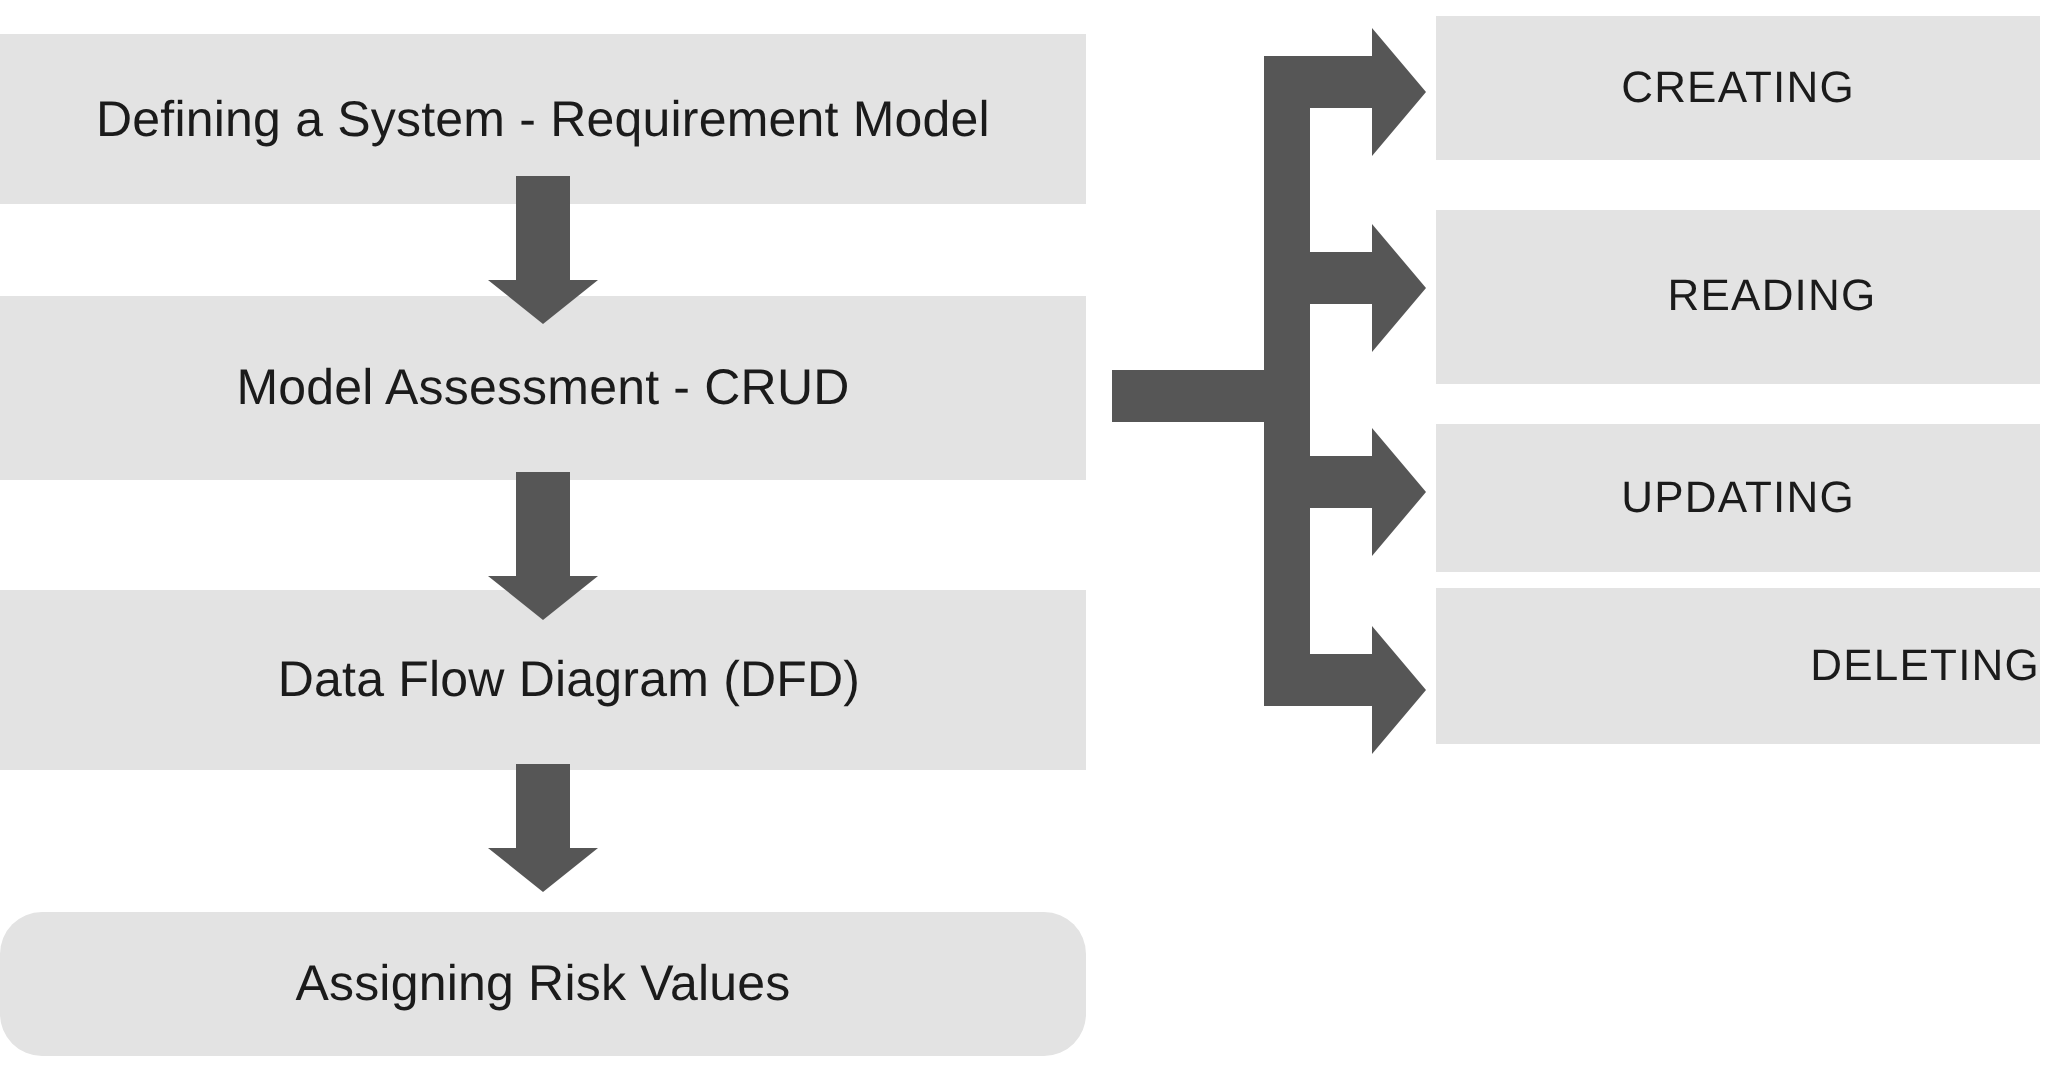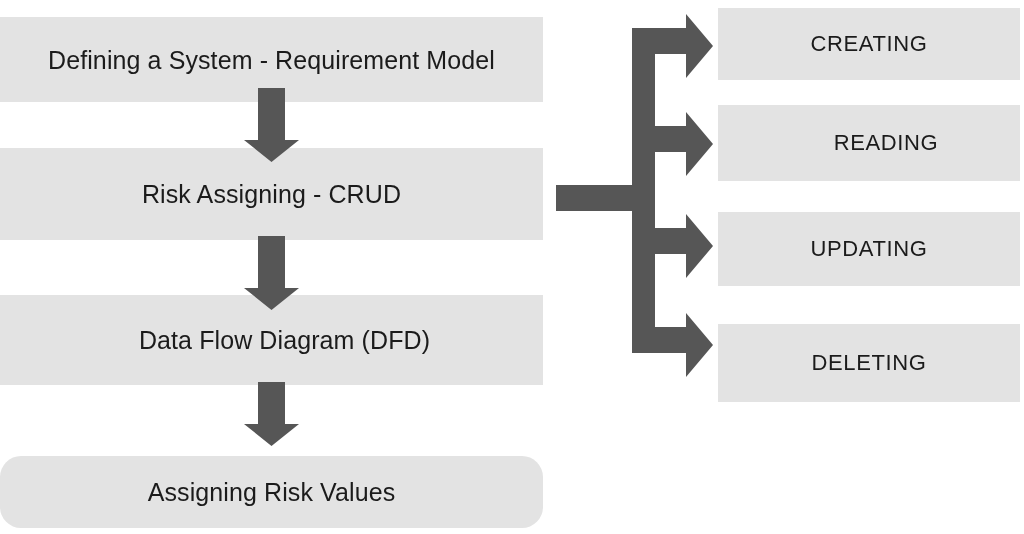--- a/index.html
+++ b/index.html
@@ -54,23 +54,23 @@
   .crud-box {
     left: 718px;
     width: 302px;
   }
   .crud-box .box-label {
     font-size: 22px;
     font-weight: 400;
     letter-spacing: 0.6px;
   }
   #crud-box-0 { top: 8px;   height: 72px; }
-  #crud-box-1 { top: 105px; height: 76px; padding-left: 34px; }
+  #crud-box-1 { top: 105px; height: 87px; padding-left: 34px; }
   #crud-box-2 { top: 212px; height: 74px; }
-  #crud-box-3 { top: 324px; height: 78px; }
+  #crud-box-3 { top: 294px; height: 78px; justify-content: flex-end; }
 
   
   .arrow-svg {
     position: absolute;
     left: 0;
     top: 0;
     width: 1024px;
     height: 534px;
     pointer-events: none;
   }
@@ -81,21 +81,21 @@
 </head>
 <body>
 
 <div id="canvas">
 
   <div class="box flow-box" id="flow-box-0">
     <span class="box-label">Defining a System - Requirement Model</span>
   </div>
 
   <div class="box flow-box" id="flow-box-1">
-    <span class="box-label"><span>Risk Assigning - </span><span class="emph">CRUD</span></span>
+    <span class="box-label"><span>Model Assessment - </span><span class="emph">CRUD</span></span>
   </div>
 
   <div class="box flow-box" id="flow-box-2">
     <span class="box-label">Data Flow Diagram (DFD)</span>
   </div>
 
   <div class="box flow-box" id="flow-box-3">
     <span class="box-label">Assigning Risk Values</span>
   </div>
 

